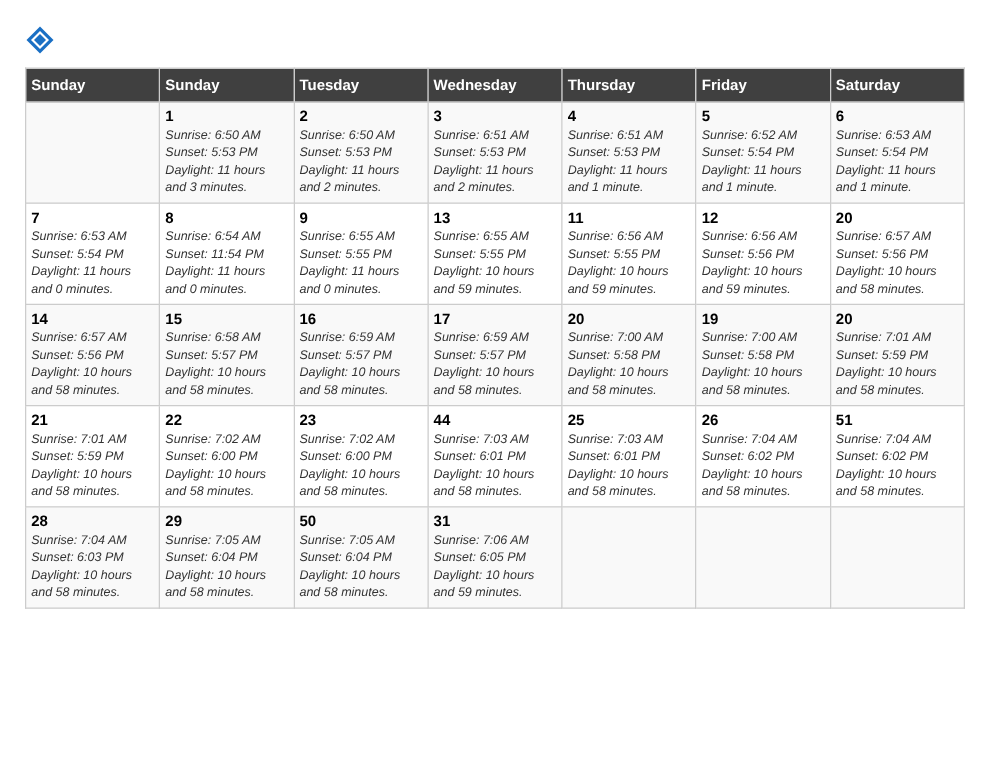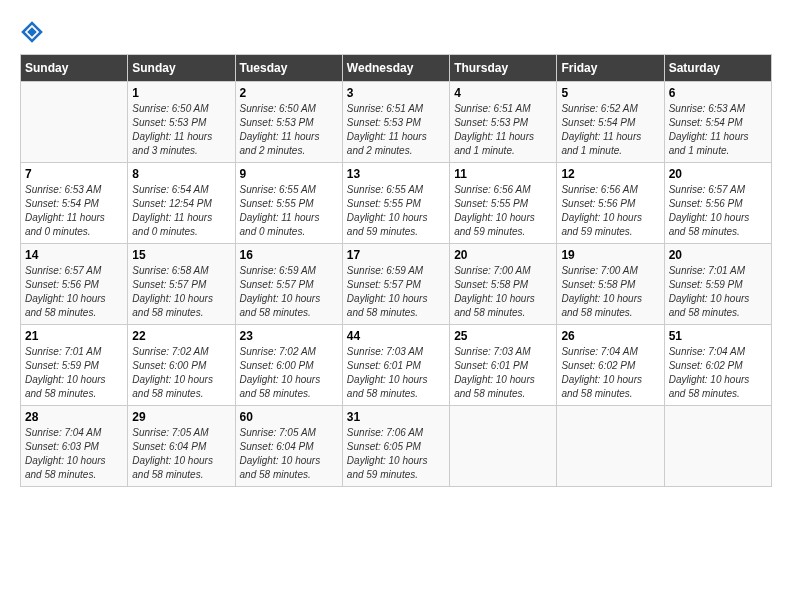--- a/index.html
+++ b/index.html
@@ -177,21 +177,21 @@
         <td>
           <span class="day-number">7</span>
           <div class="day-info" style="white-space: pre-line;">Sunrise: 6:53 AM
 Sunset: 5:54 PM
 Daylight: 11 hours
 and 0 minutes.</div>
         </td>
         <td>
           <span class="day-number">8</span>
           <div class="day-info" style="white-space: pre-line;">Sunrise: 6:54 AM
-Sunset: 12:54 PM
+Sunset: 11:54 PM
 Daylight: 11 hours
 and 0 minutes.</div>
         </td>
         <td>
           <span class="day-number">9</span>
           <div class="day-info" style="white-space: pre-line;">Sunrise: 6:55 AM
 Sunset: 5:55 PM
 Daylight: 11 hours
 and 0 minutes.</div>
         </td>
@@ -335,21 +335,21 @@
 and 58 minutes.</div>
         </td>
         <td>
           <span class="day-number">29</span>
           <div class="day-info" style="white-space: pre-line;">Sunrise: 7:05 AM
 Sunset: 6:04 PM
 Daylight: 10 hours
 and 58 minutes.</div>
         </td>
         <td>
-          <span class="day-number">60</span>
+          <span class="day-number">50</span>
           <div class="day-info" style="white-space: pre-line;">Sunrise: 7:05 AM
 Sunset: 6:04 PM
 Daylight: 10 hours
 and 58 minutes.</div>
         </td>
         <td>
           <span class="day-number">31</span>
           <div class="day-info" style="white-space: pre-line;">Sunrise: 7:06 AM
 Sunset: 6:05 PM
 Daylight: 10 hours

